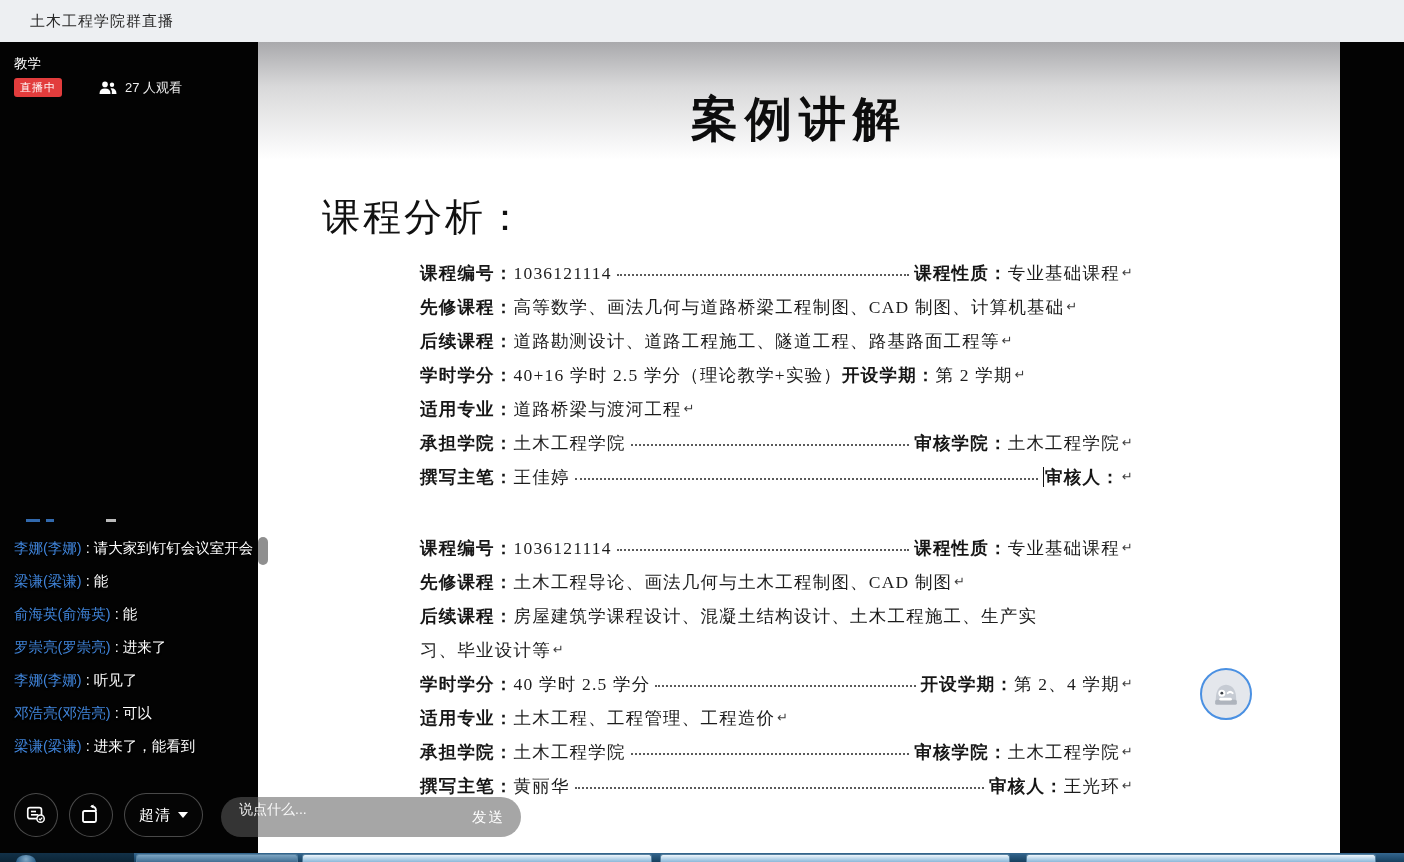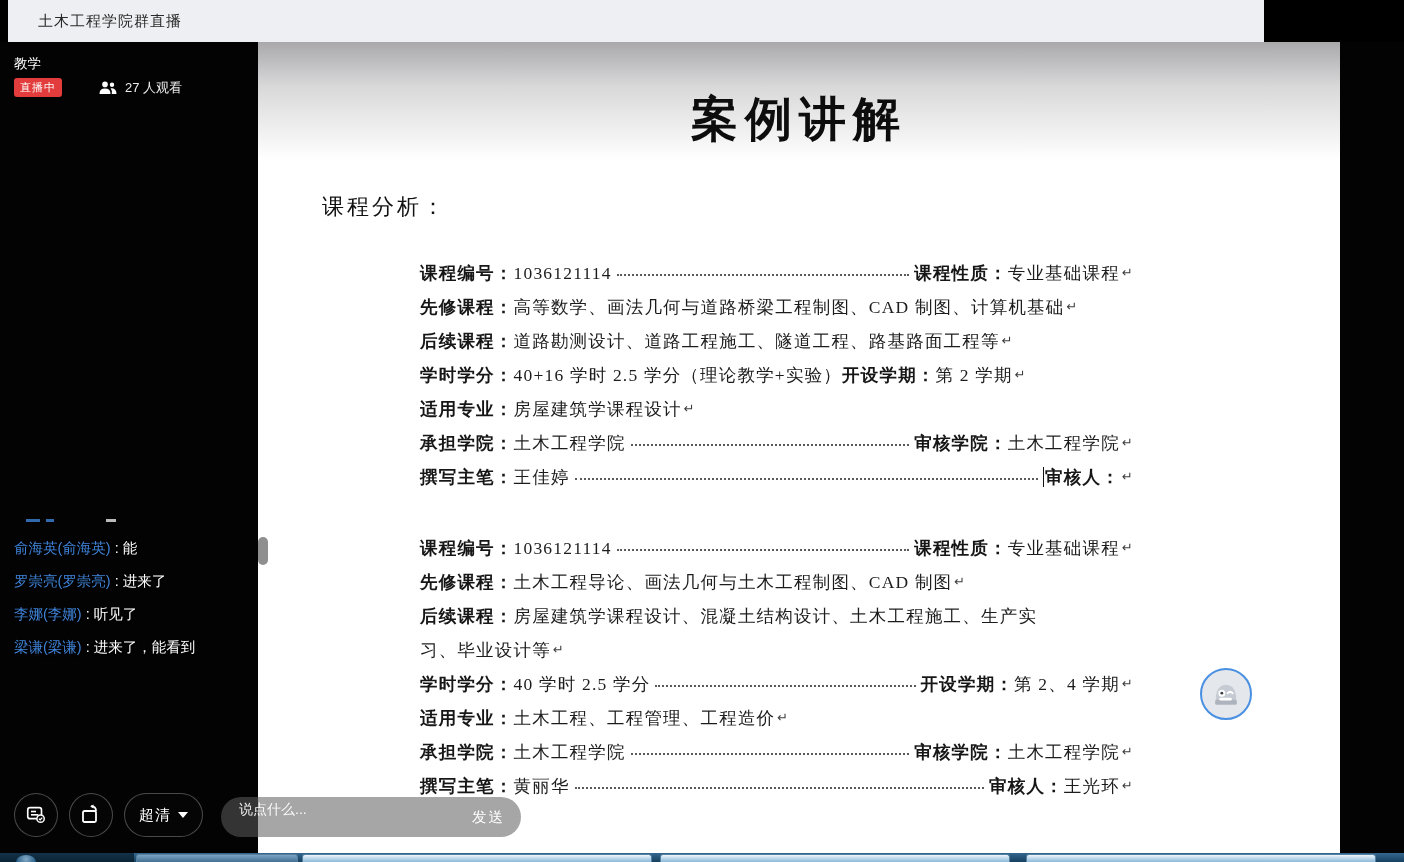--- a/index.html
+++ b/index.html
@@ -1,34 +1,34 @@
 <!DOCTYPE html>
 <html style="--live-badge: #e23c3c; --chat-name: #3f83d8; --avatar-ring: #4a90e2;"><head>
 <meta charset="utf-8">
 <style>
   * { margin:0; padding:0; box-sizing:border-box; }
   html,body { width:1404px; height:862px; overflow:hidden; background:#000;
               font-family:"Liberation Sans","DejaVu Sans",sans-serif; }
   #app { position:relative; width:1404px; height:862px; background:#000; overflow:hidden; }
 
   
-  .topbar { position:absolute; left:8px; top:0; width:1256px; height:42px;
+  .topbar { position:absolute; left:0; top:0; width:1404px; height:42px;
             background:#edeff2; display:flex; align-items:center; }
   .topbar-title { margin-left:30px; font-size:15px; color:#2a2a2a; letter-spacing:1px; }
 
   
   .stage { position:absolute; left:0; top:42px; width:1404px; height:811px; background:#030303; }
 
   
   .doc { position:absolute; left:258px; top:0; width:1082px; height:811px;
          background:linear-gradient(180deg,#a9a9ac 0px,#d9d9da 45px,#ffffff 118px,#ffffff 100%);
          font-family:"Liberation Serif","DejaVu Serif",serif; color:#1c1c1c; overflow:hidden; }
   .doc-title { position:absolute; top:46px; left:0; width:100%; text-align:center;
                font-size:47px; font-weight:bold; letter-spacing:7px; color:#0d0d0d; }
-  .doc-heading { position:absolute; top:150px; left:64px; font-size:22px; letter-spacing:3px; color:#111; }
+  .doc-heading { position:absolute; top:150px; left:64px; font-size:38px; letter-spacing:3px; color:#111; }
   .doc-block { position:absolute; left:162px; width:714px; }
   #block-0 { top:214px; }
   #block-1 { top:489px; }
   .doc-line { display:flex; align-items:center; white-space:pre; font-size:17.5px;
               line-height:34px; letter-spacing:1.2px; }
   .doc-line .lbl { font-weight:bold; color:#161616; }
   .leader { flex:1 1 auto; min-width:26px; align-self:center; height:0;
             border-top:2px dotted #5a5a5a; margin:0 5px; position:relative; top:2px; }
   .pmark { font-size:13px; color:#3c3c3c; margin-left:2px; font-family:"DejaVu Sans",sans-serif; }
   .caret { display:inline-block; width:1.5px; height:20px; background:#111;
@@ -106,21 +106,21 @@
   <div class="stage">
 
     <div class="doc">
       <div class="doc-title">案例讲解</div>
       <div class="doc-heading">课程分析：</div>
       <div class="doc-block" id="block-0">
           <div class="doc-line"><span class="lbl">课程编号：</span><span>1036121114</span><span class="leader"></span><span class="lbl">课程性质：</span><span>专业基础课程</span><span class="pmark">↵</span></div>
           <div class="doc-line"><span class="lbl">先修课程：</span><span>高等数学、画法几何与道路桥梁工程制图、CAD 制图、计算机基础</span><span class="pmark">↵</span></div>
           <div class="doc-line"><span class="lbl">后续课程：</span><span>道路勘测设计、道路工程施工、隧道工程、路基路面工程等</span><span class="pmark">↵</span></div>
           <div class="doc-line"><span class="lbl">学时学分：</span><span>40+16 学时 2.5 学分（理论教学+实验）</span><span class="lbl">开设学期：</span><span>第 2 学期</span><span class="pmark">↵</span></div>
-          <div class="doc-line"><span class="lbl">适用专业：</span><span>房屋建筑学课程设计</span><span class="pmark">↵</span></div>
+          <div class="doc-line"><span class="lbl">适用专业：</span><span>道路桥梁与渡河工程</span><span class="pmark">↵</span></div>
           <div class="doc-line"><span class="lbl">承担学院：</span><span>土木工程学院</span><span class="leader"></span><span class="lbl">审核学院：</span><span>土木工程学院</span><span class="pmark">↵</span></div>
           <div class="doc-line"><span class="lbl">撰写主笔：</span><span>王佳婷</span><span class="leader"></span><span class="caret"></span><span class="lbl">审核人：</span><span class="pmark">↵</span></div>
         </div>
       <div class="doc-block" id="block-1">
           <div class="doc-line"><span class="lbl">课程编号：</span><span>1036121114</span><span class="leader"></span><span class="lbl">课程性质：</span><span>专业基础课程</span><span class="pmark">↵</span></div>
           <div class="doc-line"><span class="lbl">先修课程：</span><span>土木工程导论、画法几何与土木工程制图、CAD 制图</span><span class="pmark">↵</span></div>
           <div class="doc-line"><span class="lbl">后续课程：</span><span>房屋建筑学课程设计、混凝土结构设计、土木工程施工、生产实</span></div>
           <div class="doc-line"><span>习、毕业设计等</span><span class="pmark">↵</span></div>
           <div class="doc-line"><span class="lbl">学时学分：</span><span>40 学时 2.5 学分</span><span class="leader"></span><span class="lbl">开设学期：</span><span>第 2、4 学期</span><span class="pmark">↵</span></div>
           <div class="doc-line"><span class="lbl">适用专业：</span><span>土木工程、工程管理、工程造价</span><span class="pmark">↵</span></div>
@@ -145,23 +145,26 @@
       </span>
     </div>
 
     <div class="chat-clipped">
       <i style="left:12px;width:14px"></i>
         <i style="left:32px;width:8px"></i>
         <i class="w" style="left:92px;width:10px"></i>
     </div>
 
     <div class="chat" id="chat-list">
+        <div class="chat-row"><span class="chat-name">李娜(李娜)</span><span class="chat-sep"> : </span><span class="chat-text">请大家到钉钉会议室开会</span></div>
+        <div class="chat-row"><span class="chat-name">梁谦(梁谦)</span><span class="chat-sep"> : </span><span class="chat-text">能</span></div>
         <div class="chat-row"><span class="chat-name">俞海英(俞海英)</span><span class="chat-sep"> : </span><span class="chat-text">能</span></div>
         <div class="chat-row"><span class="chat-name">罗崇亮(罗崇亮)</span><span class="chat-sep"> : </span><span class="chat-text">进来了</span></div>
         <div class="chat-row"><span class="chat-name">李娜(李娜)</span><span class="chat-sep"> : </span><span class="chat-text">听见了</span></div>
+        <div class="chat-row"><span class="chat-name">邓浩亮(邓浩亮)</span><span class="chat-sep"> : </span><span class="chat-text">可以</span></div>
         <div class="chat-row"><span class="chat-name">梁谦(梁谦)</span><span class="chat-sep"> : </span><span class="chat-text">进来了，能看到</span></div>
       </div>
 
     <div class="controls">
       <div class="ctl-circle">
         <svg width="22" height="22" viewBox="0 0 24 24" fill="none" stroke="#fff" stroke-width="1.8">
           <rect x="3" y="4" width="15" height="12" rx="2.5"></rect>
           <line x1="6.5" y1="8.2" x2="12" y2="8.2"></line>
           <line x1="6.5" y1="11.8" x2="14.5" y2="11.8"></line>
           <circle cx="17" cy="16" r="4" fill="#0b0b0b" stroke="#fff" stroke-width="1.6"></circle>

